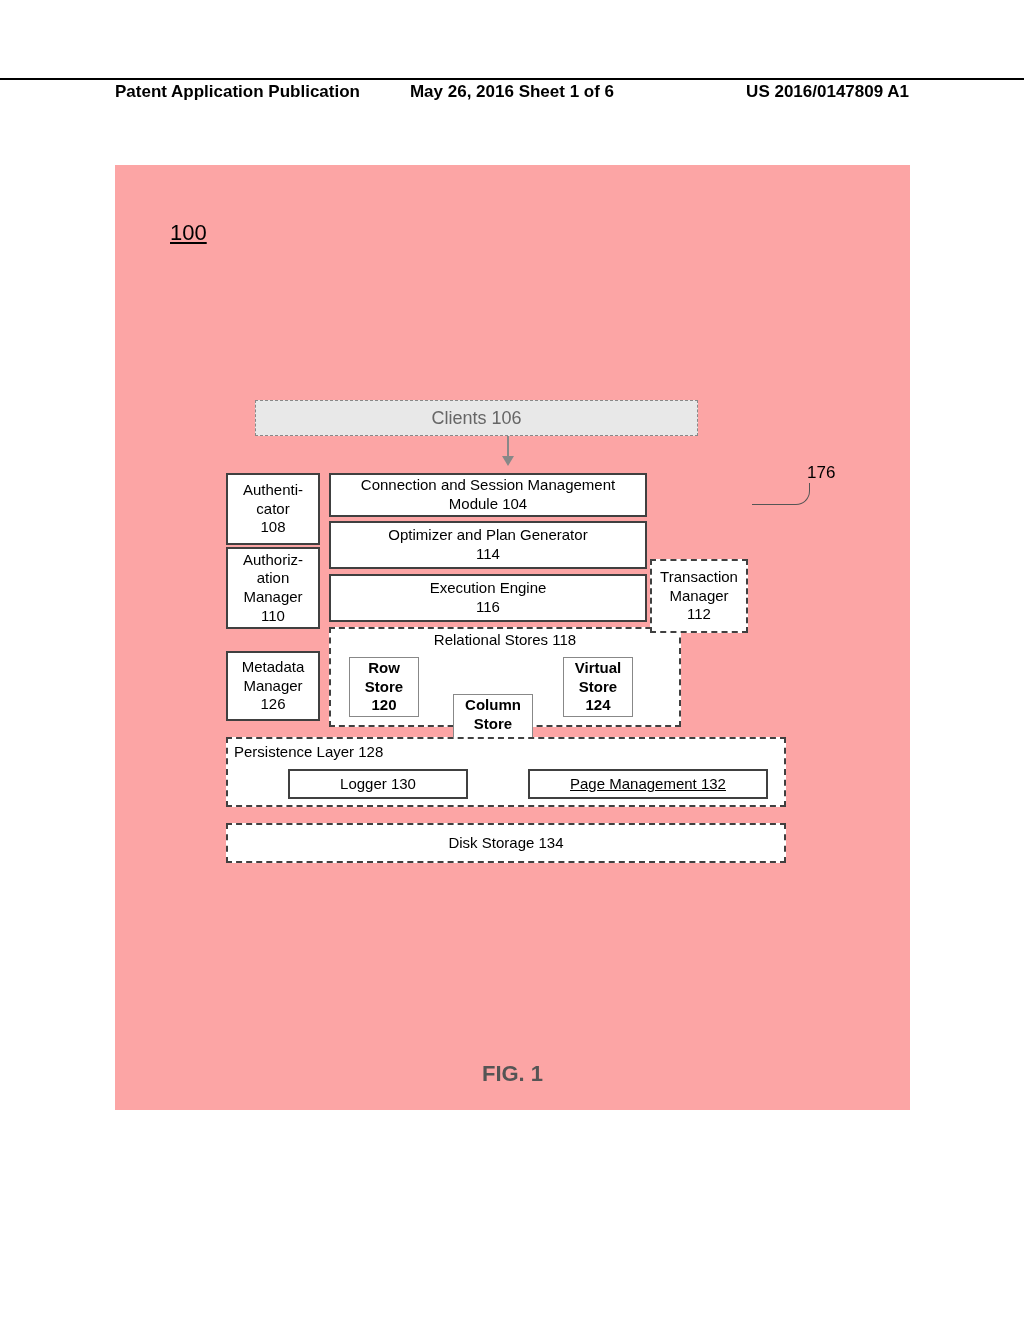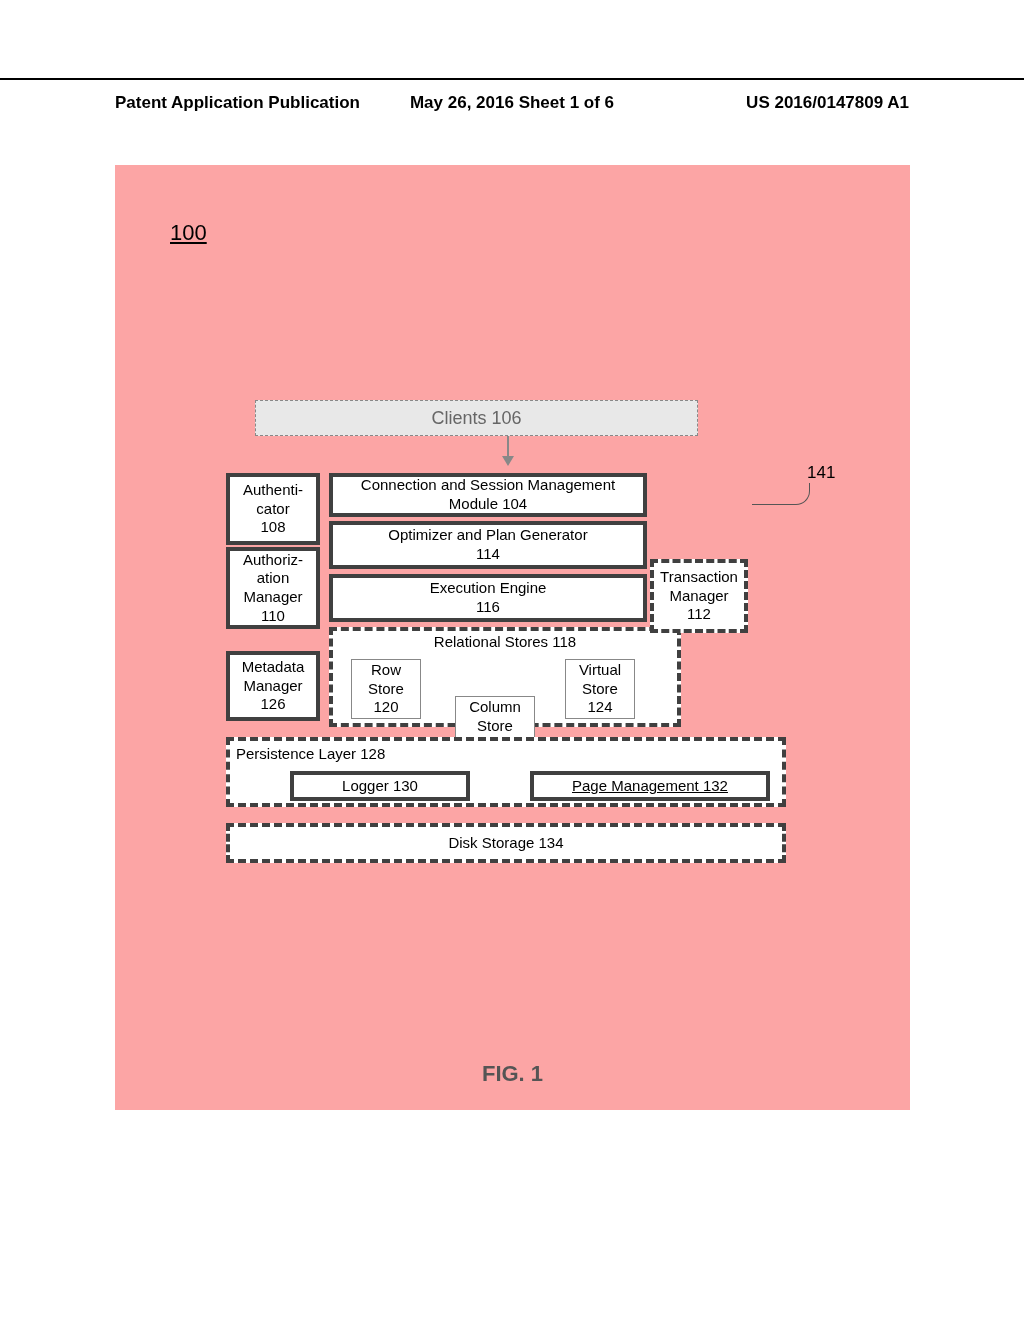--- a/index.html
+++ b/index.html
@@ -10,21 +10,21 @@
     height: 1320px;
     position: relative;
     color: #000;
   }
   .page-header {
     position: absolute;
     top: 78px;
     left: 0;
     width: 100%;
     border-top: 2px solid #000;
-    padding-top: 13px;
+    padding-top: 2px;
     display: flex;
     justify-content: space-between;
     font-size: 17px;
     font-weight: bold;
   }
   .page-header .left { margin-left: 115px; }
   .page-header .center { position:absolute; left:50%; transform:translateX(-50%); }
   .page-header .right { margin-right: 115px; }
   .diagram-area {
     position: absolute;
@@ -73,21 +73,21 @@
   }
   .system-container {
     position: absolute;
     top: 300px;
     left: 107px;
     width: 576px;
     height: 420px;
   }
   .box {
     position: absolute;
-    border: 4px solid #404040;
+    border: 2px solid #404040;
     background: #fff;
     display: flex;
     flex-direction: column;
     align-items: center;
     justify-content: center;
     text-align: center;
     font-size: 15px;
     line-height: 1.25;
     padding: 2px;
   }
@@ -96,21 +96,21 @@
   .authenticator { top: 8px; left: 4px; width: 94px; height: 72px; }
   .authorization { top: 82px; left: 4px; width: 94px; height: 82px; }
   .metadata { top: 186px; left: 4px; width: 94px; height: 70px; }
 
   
   .conn-session { top: 8px; left: 107px; width: 318px; height: 44px; }
   .optimizer { top: 56px; left: 107px; width: 318px; height: 48px; }
   .exec-engine { top: 109px; left: 107px; width: 318px; height: 48px; }
   .rel-stores { top: 162px; left: 107px; width: 352px; height: 100px; border-style: dashed; justify-content:flex-start; }
   .rel-stores-title { font-size:15px; margin-bottom:4px; }
-  .store { border:1px solid #888; background:#fff; }
+  .store { border:1px solid #888; background:#fff;font-weight:bold; }
   .row-store { position:absolute; top:28px; left:18px; width:70px; height:60px;}
   .col-store { position:absolute; top:28px; left:122px; width:80px; height:60px;margin-top:37px;}
   .virt-store { position:absolute; top:28px; left:232px; width:70px; height:60px;}
 
   
   .transaction { top: 94px; left: 428px; width: 98px; height: 74px; border-style: dashed; }
 
   .ref-102 {
     position:absolute;
     top: 298px;
@@ -154,21 +154,21 @@
 
   <div class="ref-100">100</div>
 
   <div class="clients-box">Clients 106</div>
 
   <div class="arrow-down">
     <div class="arrow-shaft"></div>
     <div class="arrow-head"></div>
   </div>
 
-  <div class="ref-102">141</div>
+  <div class="ref-102">176</div>
   <div class="ref-102-hook"></div>
 
   <div class="system-container">
 
     <div class="box authenticator">Authenti-<br>cator<br>108</div>
     <div class="box authorization">Authoriz-<br>ation<br>Manager<br>110</div>
     <div class="box metadata">Metadata<br>Manager<br>126</div>
 
     <div class="box conn-session">Connection and Session Management<br>Module 104</div>
     <div class="box optimizer">Optimizer and Plan Generator<br>114</div>

